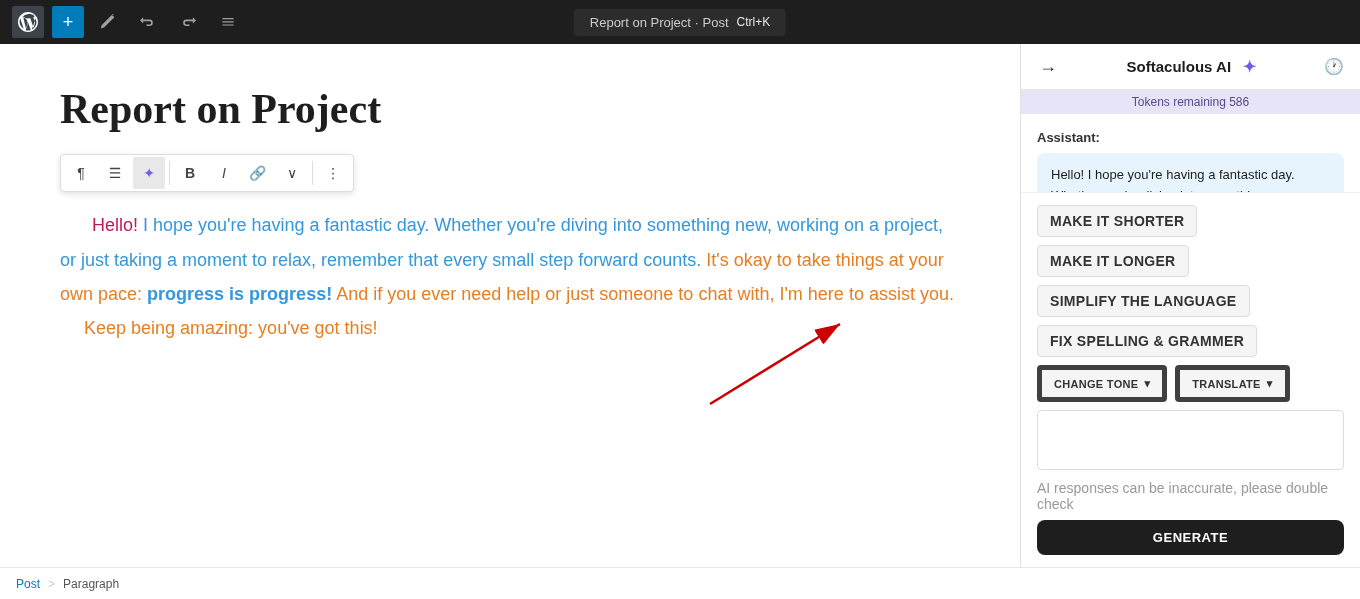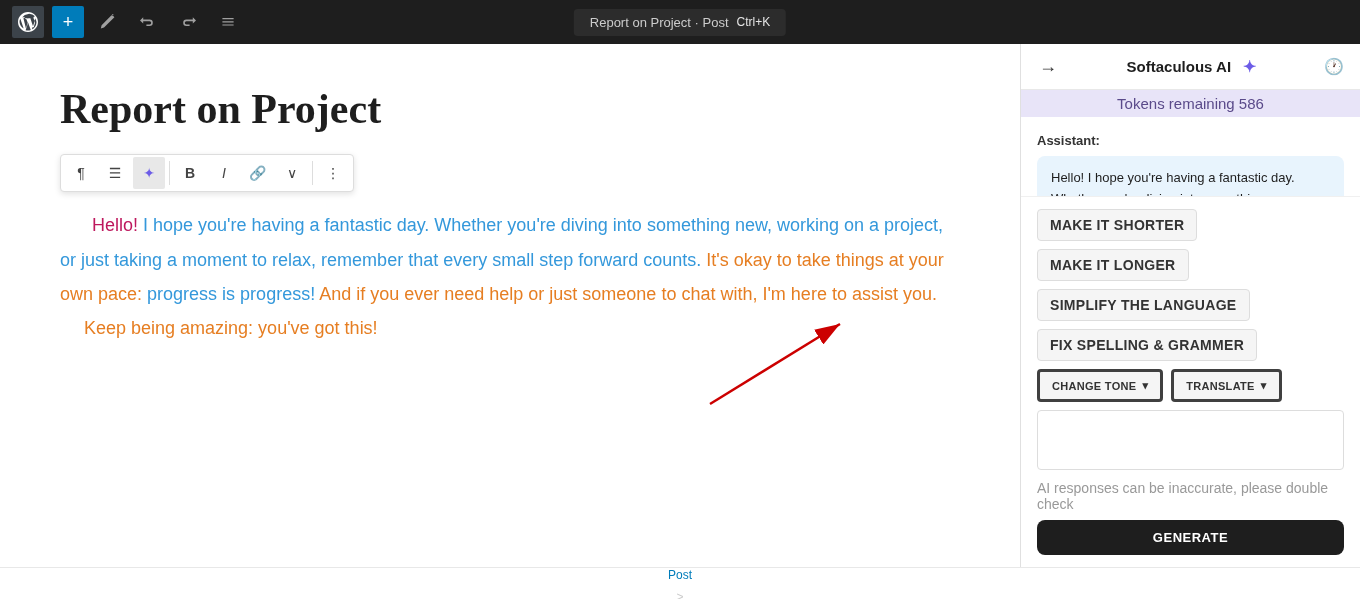--- a/index.html
+++ b/index.html
@@ -54,52 +54,52 @@
     .ai-arrow-btn {
       background: none; border: none; cursor: pointer; color: #333; font-size: 18px; padding: 2px;
     }
     .ai-title {
       flex: 1; text-align: center; font-size: 15px; font-weight: 600; color: #1e1e1e; display: flex; align-items: center; justify-content: center; gap: 12px;
     }
     .sparkle-icon { color: #6c5ce7; font-size: 16px; }
     .ai-history-btn { background: none; border: none; cursor: pointer; color: #666; font-size: 16px; }
 
     .tokens-bar {
-      background: #e8e4f8; padding: 5px 16px; text-align: center; font-size: 15px; color: #5a4a8a;
+      background: #e8e4f8; padding: 5px 16px; text-align: center; font-size: 12px; color: #5a4a8a;
     }
 
     .ai-chat-area {
       flex: 1; overflow-y: auto; padding: 16px;
     }
     .assistant-label { font-size: 13px; font-weight: 600; color: #333; margin-bottom: 8px; }
     .assistant-bubble {
       background: #e8f4fd; border-radius: 8px; padding: 12px 14px; font-size: 13px; color: #1e1e1e; line-height: 1.6; margin-bottom: 12px;
     }
 
     .ai-actions-area { padding: 12px 16px; border-top: 1px solid #f0f0f0; }
     .ai-action-row { display: flex; gap: 8px; margin-bottom: 8px; flex-wrap: wrap; }
     .ai-action-btn {
       background: #f5f5f5; border: 1px solid #ddd; border-radius: 4px; padding: 7px 12px; font-size: 14px; font-weight: 600; cursor: pointer; color: #333; letter-spacing: 0.3px; text-transform: uppercase;
     }
     .ai-select-btn {
-      background: #f5f5f5; border: 3px solid #404040; border-radius: 4px; padding: 7px 12px; font-size: 11px; font-weight: 600; cursor: pointer; color: #333; letter-spacing: 0.3px; text-transform: uppercase; display: flex; align-items: center; gap: 6px;
+      background: #f5f5f5; border: 5px solid #404040; border-radius: 4px; padding: 7px 12px; font-size: 11px; font-weight: 600; cursor: pointer; color: #333; letter-spacing: 0.3px; text-transform: uppercase; display: flex; align-items: center; gap: 6px;
     }
     .ai-textarea {
       width: 100%; border: 1px solid #ddd; border-radius: 4px; padding: 10px 12px; font-size: 13px; resize: none; height: 60px; outline: none; font-family: inherit; color: #333;
     }
     .ai-disclaimer { font-size: 14px; color: #999; margin: 6px 0 8px; }
     .generate-btn {
       width: 100%; background: #1e1e1e; color: white; border: none; border-radius: 8px; padding: 10px; font-size: 13px; font-weight: 600; cursor: pointer; letter-spacing: 0.5px;
     }
     ::-webkit-scrollbar { width: 6px; }
     ::-webkit-scrollbar-thumb { background: #ccc; border-radius: 3px; }
 
     
     .bottom-status {
-      height: 32px; background: #fff; border-top: 1px solid #e8e8e8; display: flex; align-items: center; padding: 0 16px; gap: 8px; font-size: 12px; color: #555; flex-shrink: 0; flex-direction: column;
+      height: 32px; background: #fff; border-top: 1px solid #e8e8e8; display: flex; align-items: center; padding: 0 16px; gap: 8px; font-size: 12px; color: #555; flex-shrink: 0;
     }
     .status-link { color: #007cba; text-decoration: none; cursor: pointer; }
     .status-sep { color: #ccc; }
 
     
     .ai-sidebar-scroll-wrapper {
       flex: 1; overflow-y: auto; display: flex; flex-direction: column;
     }
 
     .top-bar-wrapper {
@@ -180,21 +180,21 @@
       <button class="block-toolbar-btn">
         <span>⋮</span>
       </button>
     </div>
 
     
     <div class="content-colored">
       <span style="color:#be185d; font-weight:400;margin-left:32px;">Hello!</span>
       <span style="color:#3498db;"> I hope you're having a fantastic day. Whether you're diving into something new, working on a project, or just taking a moment to relax, remember that every small step forward counts.</span>
       <span style="color:#e67e22;"> It's okay to take things at your own pace:</span>
-      <span style="color:#3498db;"> progress is progress!</span>
+      <span style="color:#3498db;font-weight:bold;"> progress is progress!</span>
       <span style="color:#e67e22;"> And if you ever need help or just someone to chat with, I'm here to assist you.</span>
       <span style="color:#e67e22;margin-left:24px;"> Keep being amazing: you've got this!</span>
     </div>
 
     
     <svg style="position:absolute; left:680px; top:260px; width:200px; height:120px; pointer-events:none; z-index:50;" viewBox="0 0 200 120">
       <defs>
         <marker id="arrowhead" markerWidth="10" markerHeight="7" refX="10" refY="3.5" orient="auto">
           <polygon points="0 0, 10 3.5, 0 7" fill="#cc0000"></polygon>
         </marker>

